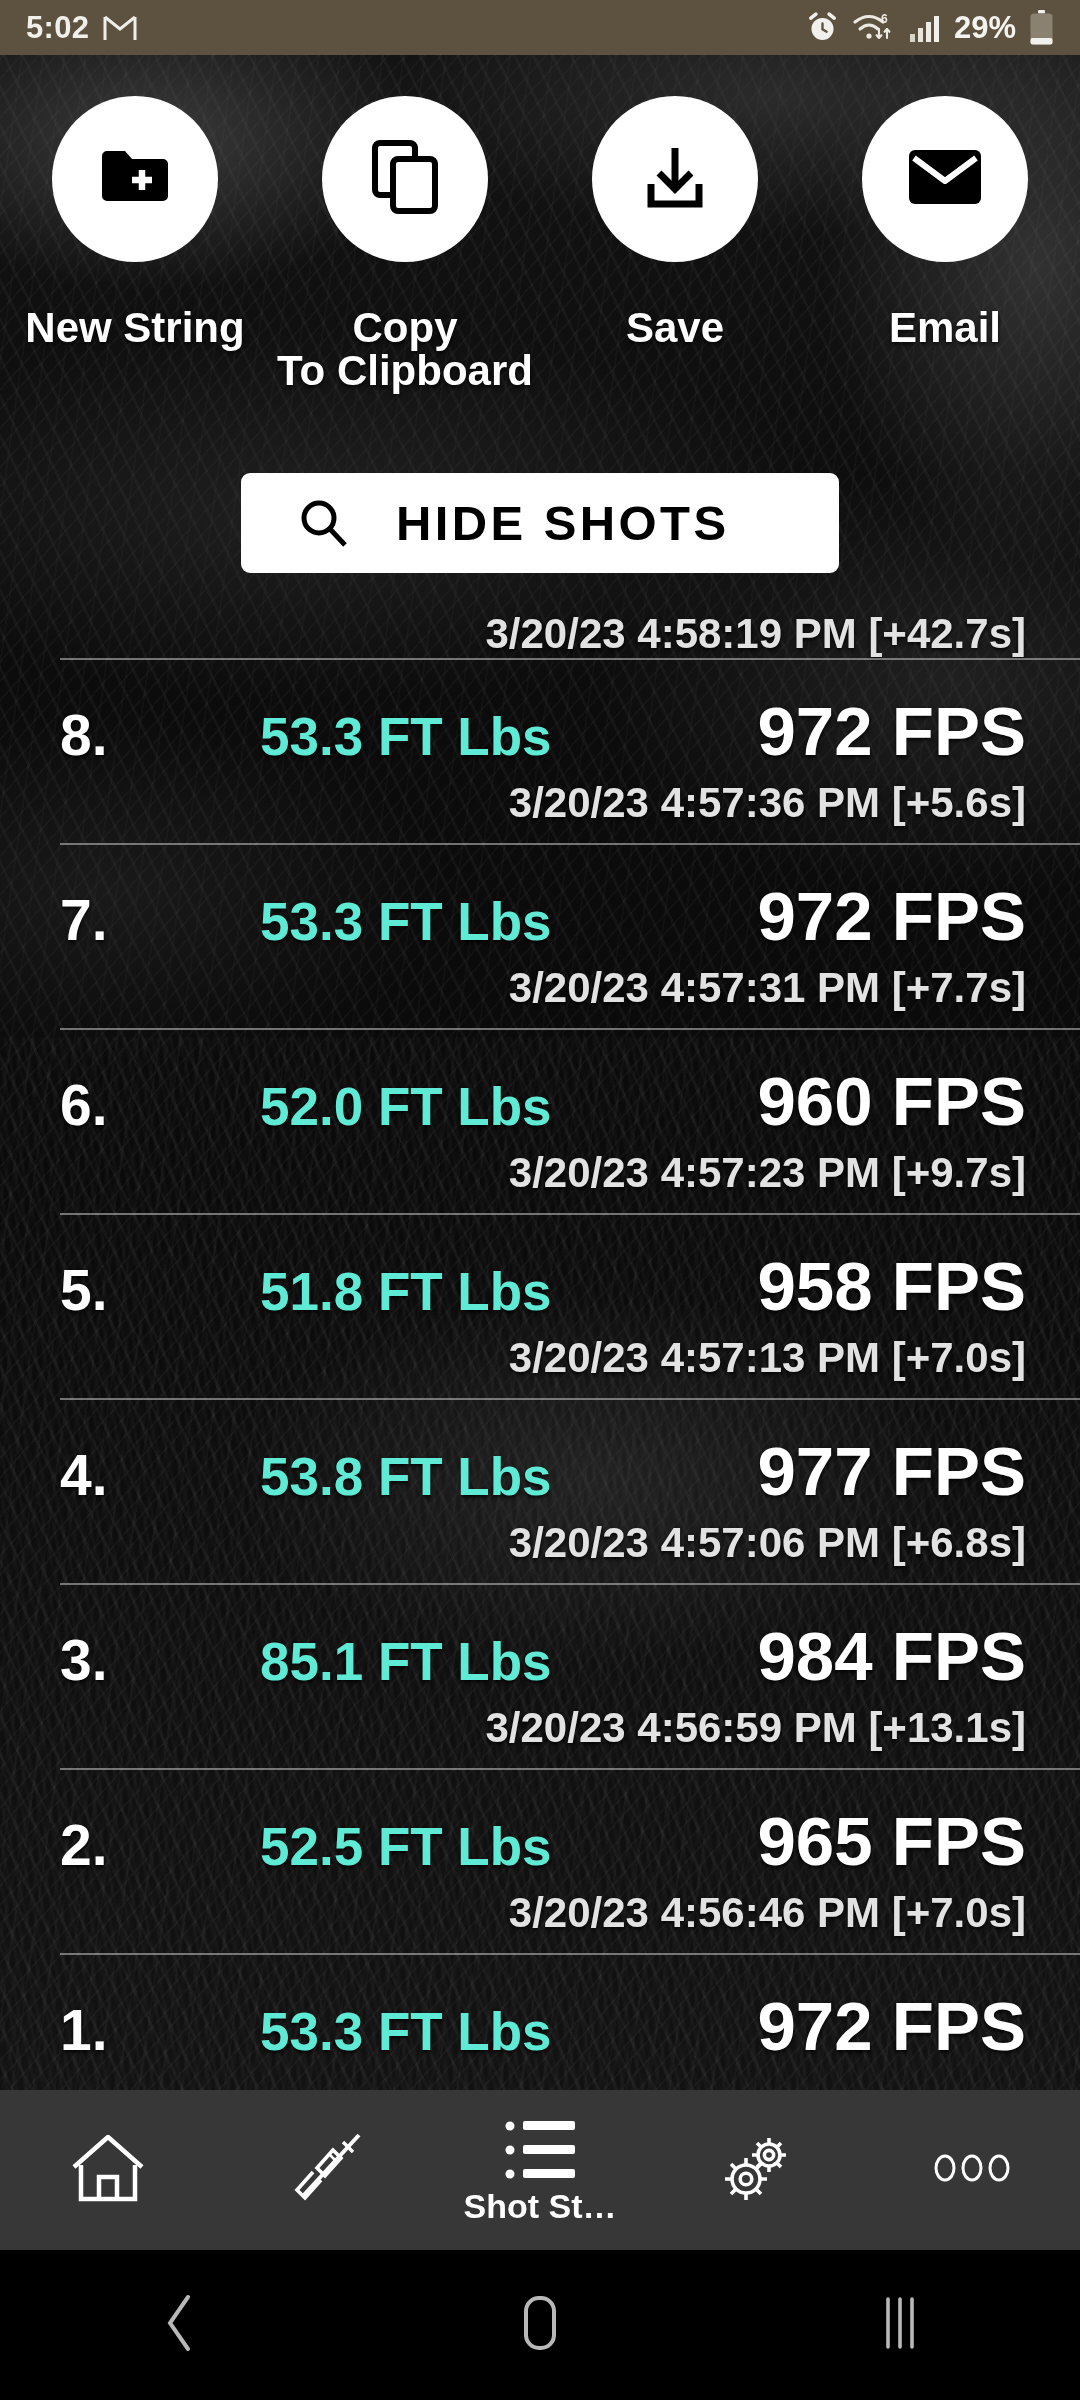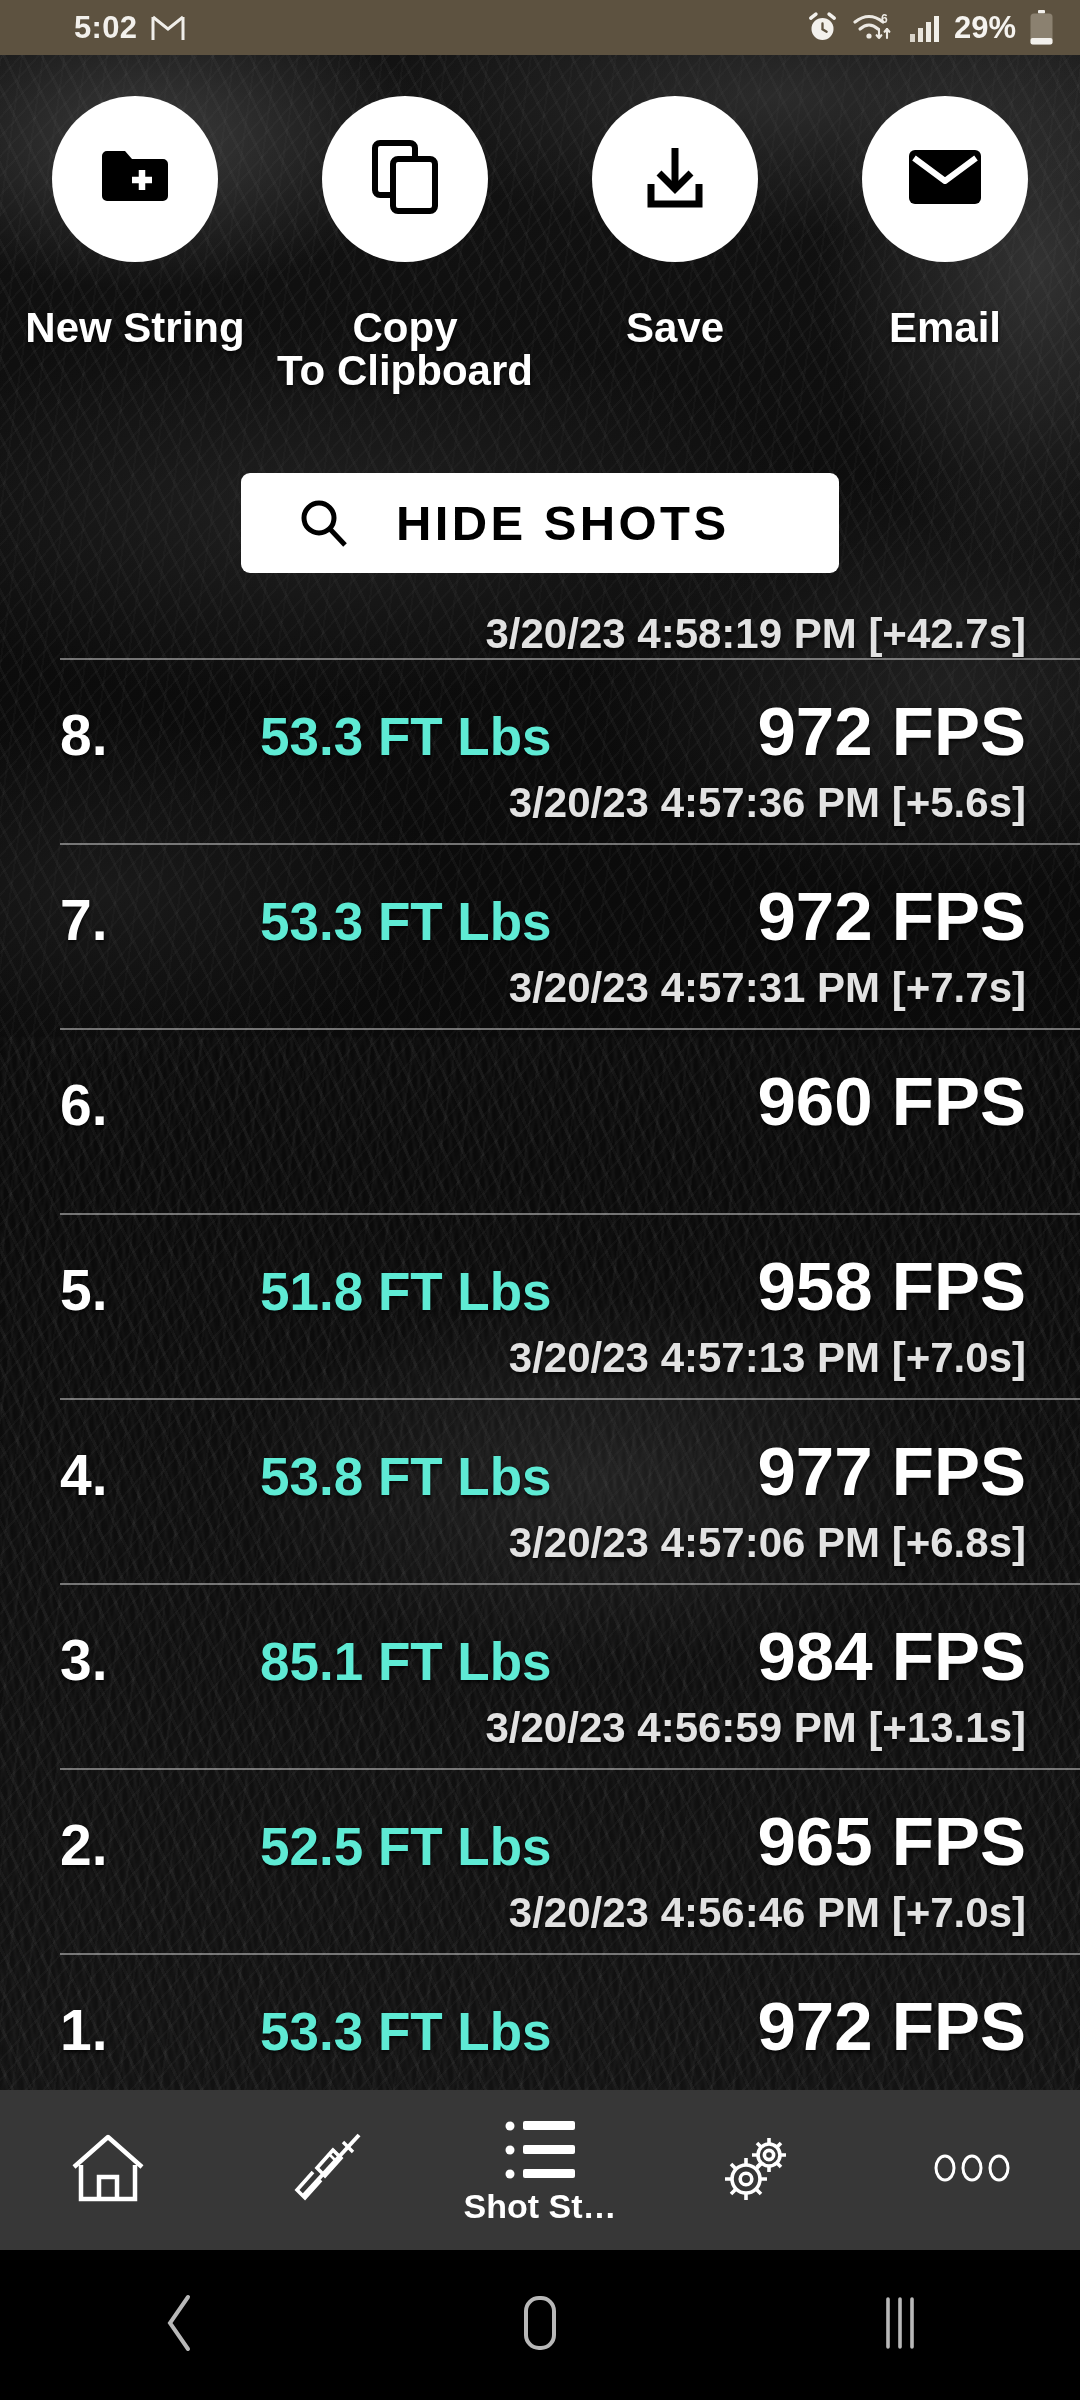--- a/index.html
+++ b/index.html
@@ -21,21 +21,20 @@
     width:1080px; height:55px;
     background:#5d5240;
     display:flex; align-items:center;
     padding:0 26px;
     z-index:40;
   }
   #sb-left { display:flex; align-items:center; gap:14px; }
   #sb-clock {
     color:#f2f0ec; font-size:31px; font-weight:bold;
     letter-spacing:.3px;
-    margin-left:48px;
   }
   #sb-right {
     margin-left:auto;
     display:flex; align-items:center; gap:13px;
   }
   #sb-battpct {
     color:#f5f3ef; font-size:31px; font-weight:bold; letter-spacing:0px;
   }
   .sb-ico { display:block; }
 
@@ -328,21 +327,25 @@
         <span class="fps">972 FPS</span>
       </div>
       <div class="ts">
         <span class="tstext">3/20/23 4:57:31 PM [+7.7s]</span>
       </div>
     </div>
 
     <div class="row">
       <div class="line1">
         <span class="idx">6.</span>
+        <span class="ftlbs">52.0 FT Lbs</span>
         <span class="fps">960 FPS</span>
+      </div>
+      <div class="ts">
+        <span class="tstext">3/20/23 4:57:23 PM [+9.7s]</span>
       </div>
     </div>
 
     <div class="row">
       <div class="line1">
         <span class="idx">5.</span>
         <span class="ftlbs">51.8 FT Lbs</span>
         <span class="fps">958 FPS</span>
       </div>
       <div class="ts">

